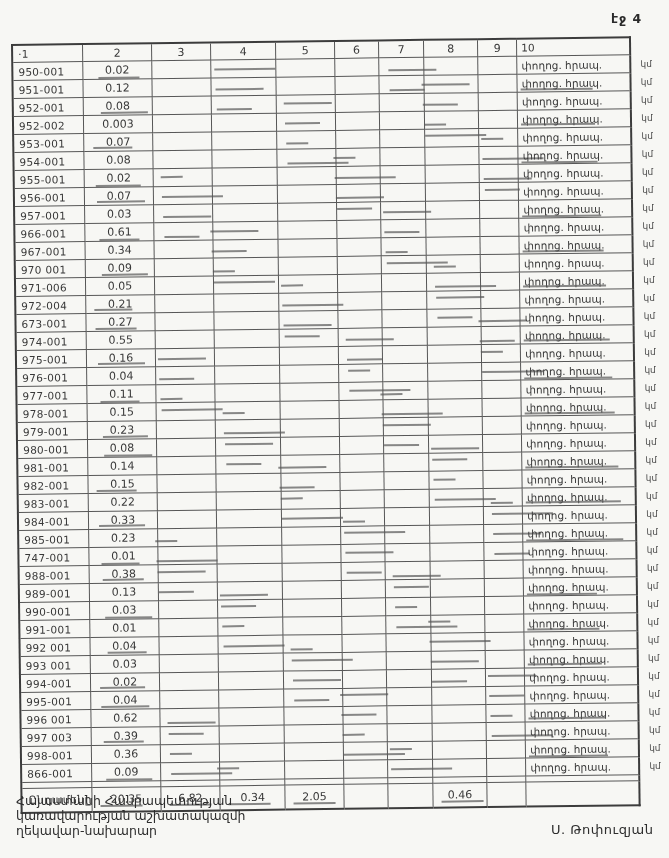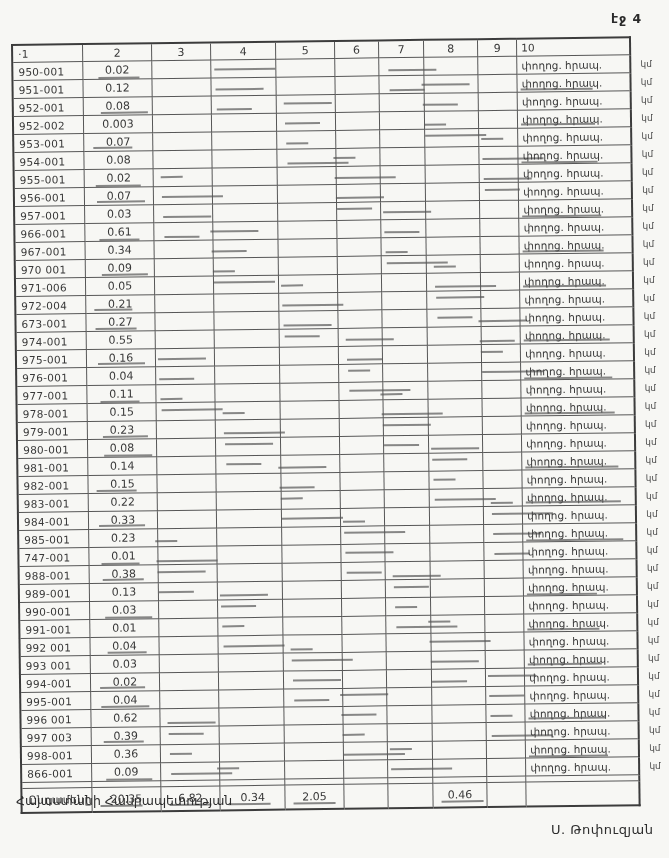--- a/index.html
+++ b/index.html
@@ -865,15 +865,17 @@
           <td class="colval"></td>
           <td class="colval colnote"></td>
           <td class="colunit"></td>
         </tr>
     </tfoot>
   </table>
 </div>
 
 <div class="footer">
   <div>Հայաստանի Հանրապետության</div>
+  <div>կառավարության աշխատակազմի</div>
+  <div>ղեկավար-նախարար</div>
 </div>
 
 <div class="signature">Ս. Թոփուզյան</div>
 
 </body></html>

